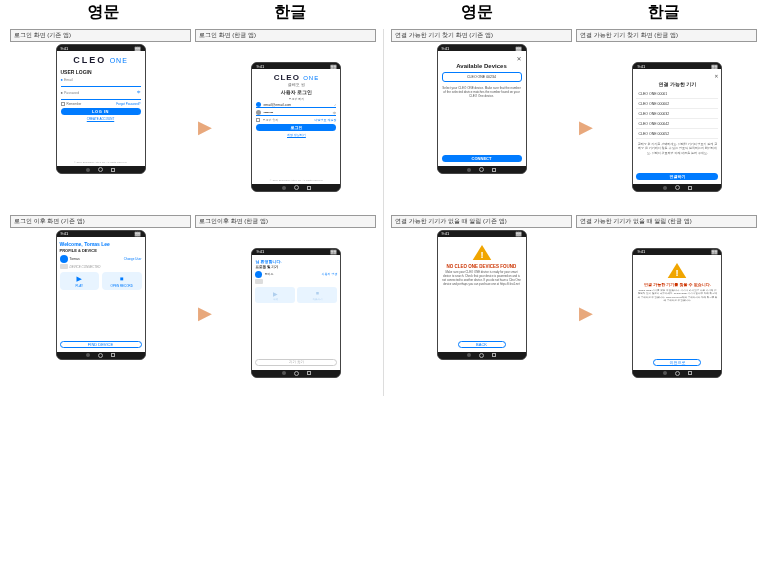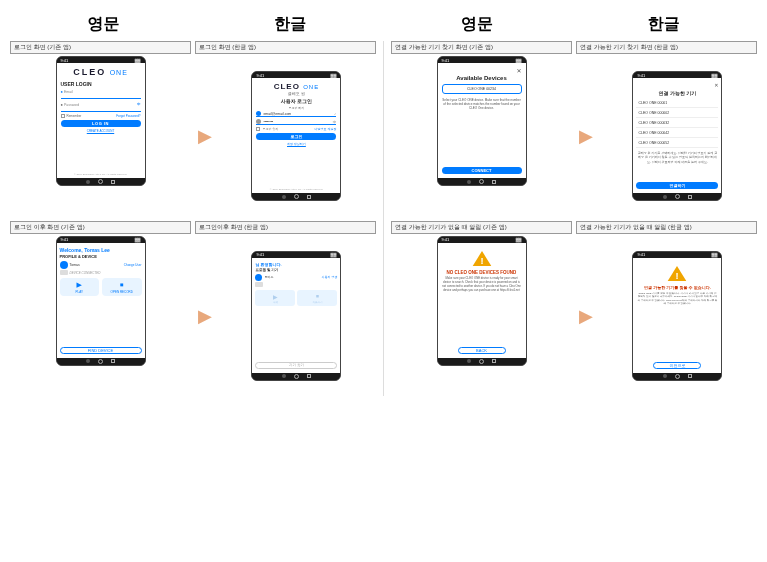--- a/index.html
+++ b/index.html
@@ -10,21 +10,21 @@
       height: 562px;
       overflow: hidden;
     }
 
     .page-container {
       width: 767px;
       height: 402px;
       background: #fff;
       display: flex;
       flex-direction: column;
-      padding: 14px 10px 6px 10px;
+      padding: 2px 10px 6px 10px;
     }
 
     
     .col-headers {
       display: flex;
       margin-bottom: 6px;
     }
     .col-header {
       font-size: 16px;
       font-weight: bold;

